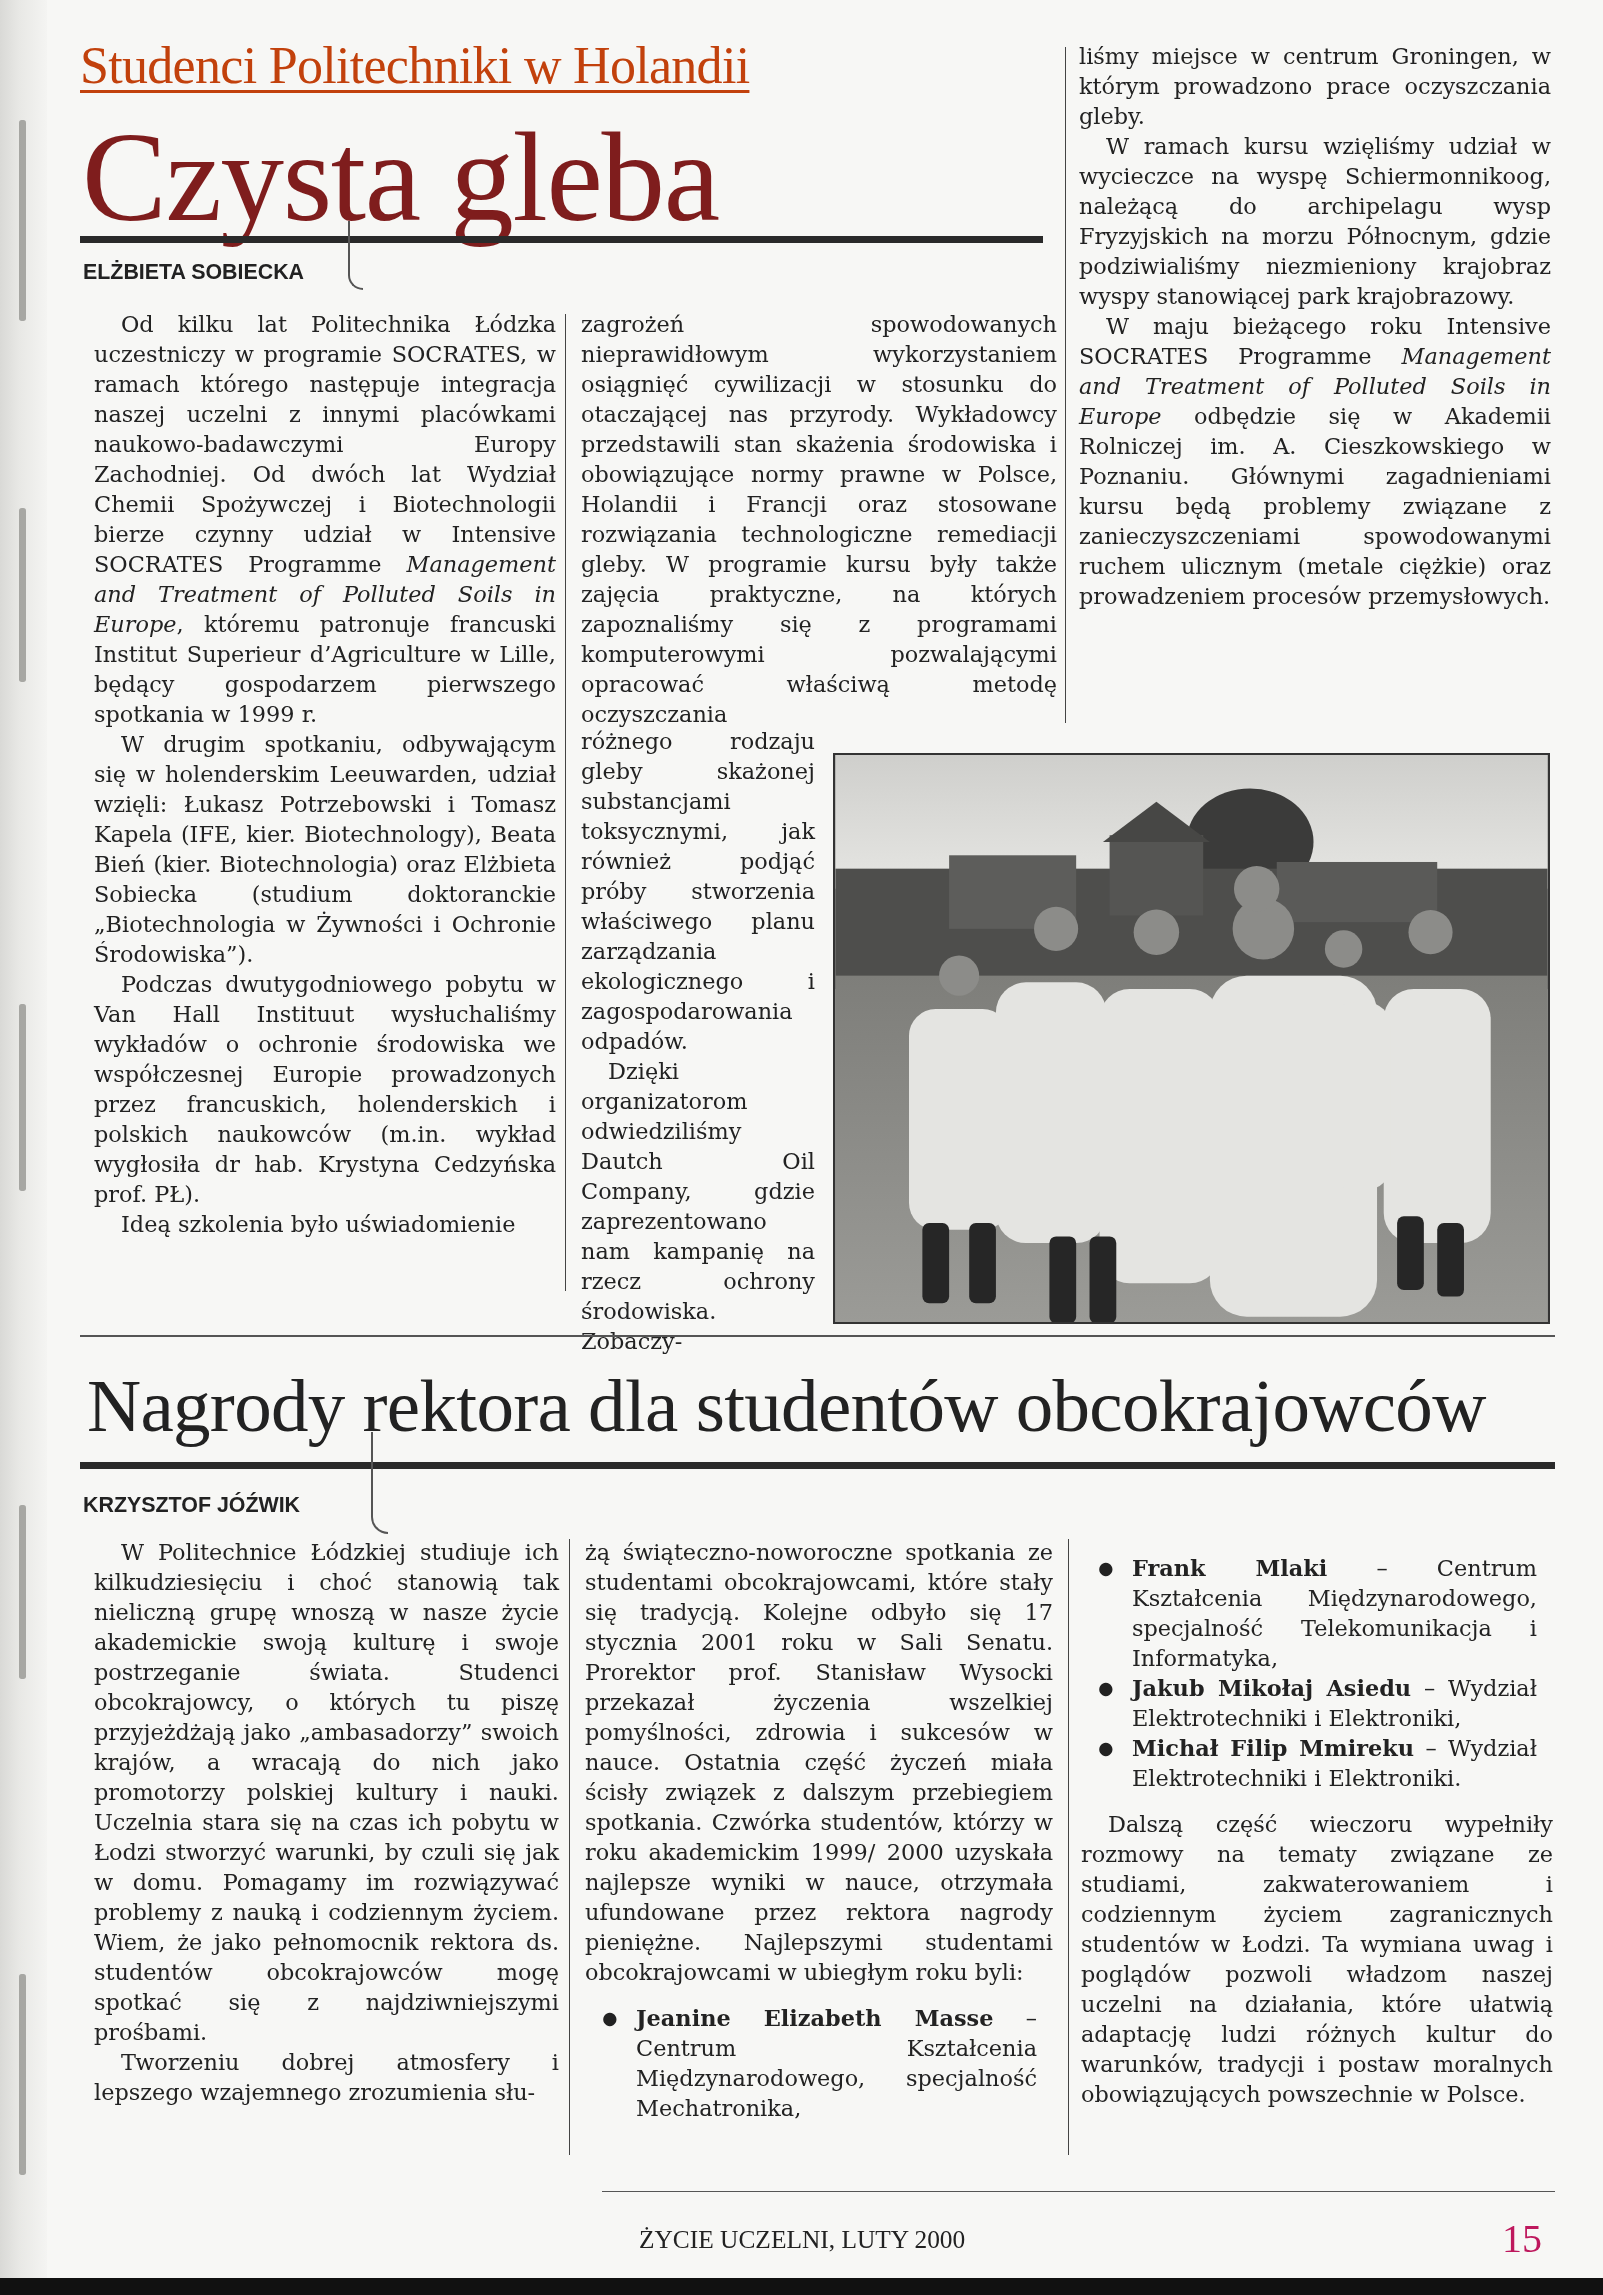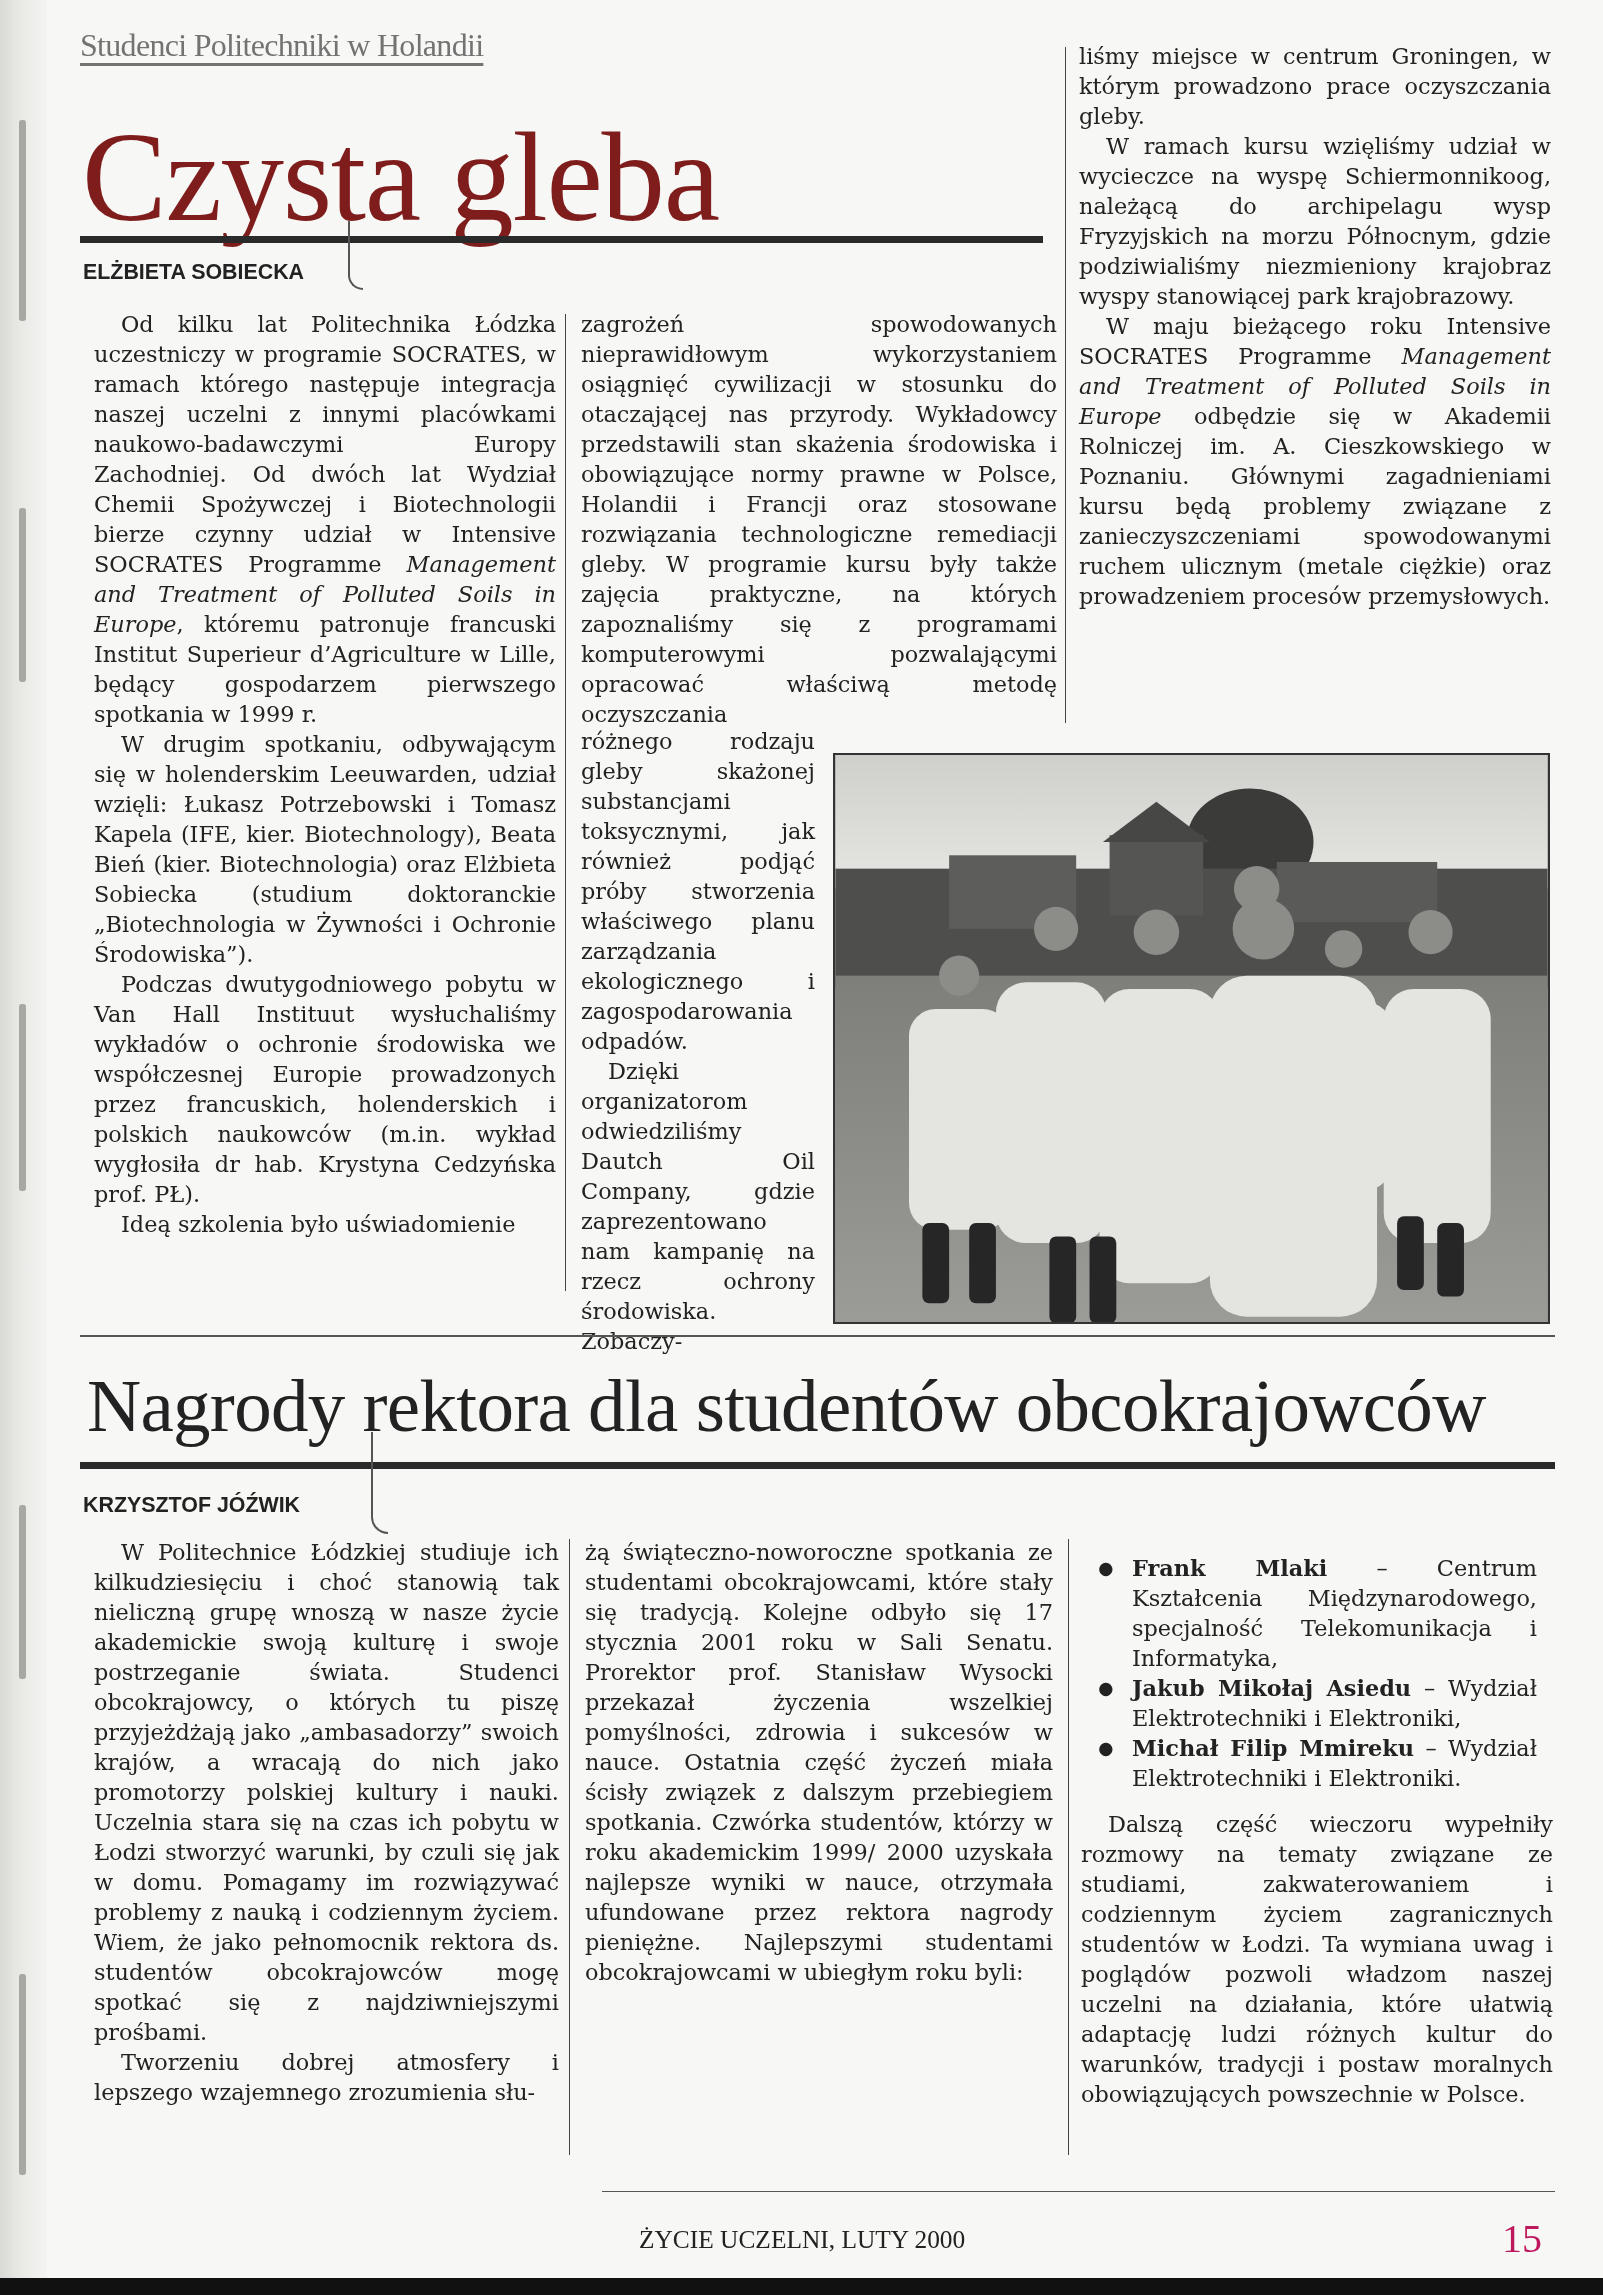--- a/index.html
+++ b/index.html
@@ -1,20 +1,20 @@
 <!DOCTYPE html>
 <html style="font-size:10.7px"><head>
 <meta charset="utf-8">
 <style>
   html, body { margin:0; padding:0; }
   body { width:1603px; height:2295px; background:#f7f7f5; position:relative; overflow:hidden; font-family:"DejaVu Serif", "Liberation Serif", serif; color:#1e1e1e; }
   .abs { position:absolute; }
   .binding { position:absolute; left:0; top:0; width:47px; height:2295px; background:linear-gradient(90deg,#d9d9d6 0%,#e8e8e5 40%,#f4f4f2 100%); }
   .stitch { position:absolute; left:19px; width:6.7px; background:#8a8a86; border-radius:2.7px; opacity:.7; }
-  .kicker { left:80px; top:27px; font-family:"Liberation Serif", serif; font-size:32px; text-decoration:underline; text-decoration-thickness:3.3px; text-underline-offset:6.7px; color:#737373; letter-spacing:-0.7px; }
+  .kicker { left:80px; top:36px; font-family:"Liberation Serif", serif; font-size:52px; text-decoration:underline; text-decoration-thickness:3.3px; text-underline-offset:6.7px; color:#c2410c; letter-spacing:-0.7px; }
   .title1 { left:82px; top:114px; font-family:"Liberation Serif", serif; font-size:127px; line-height:1; letter-spacing:-1.3px; color:#7f1d1d; }
   .rule-thick { position:absolute; height:6.7px; background:#2a2a2a; }
   .rule-thin { position:absolute; height:2px; background:#555; }
   .byline { font-family:"Liberation Sans", sans-serif; font-weight:bold; font-size:21.4px; letter-spacing:0px; color:#222; }
   .col { position:absolute; font-size:22.4px; line-height:30px; text-align:justify; hyphens:manual; color:#222; }
   .col p { margin:0; text-indent:27px; }
   .col p.noindent { text-indent:0; }
   .vline { position:absolute; width:1.3px; background:#444; }
   .photo { position:absolute; left:833px; top:753px; width:713px; height:567px; border:2px solid #333; overflow:hidden; background:#8d8d8a; }
   .title2 { left:87px; top:1368px; font-family:"Liberation Serif", serif; font-size:75px; line-height:1; letter-spacing:-0.7px; color:#222; }
@@ -124,20 +124,23 @@
   <div class="sig" style="left:371px; top:1432px; width:14.7px; height:100px;"></div>
 
   <div class="col" style="left:94px; top:1537px; width:465px;">
     <p>W Politechnice Łódzkiej studiuje ich kilkudziesięciu i choć stanowią tak nieliczną grupę wnoszą w nasze życie akademickie swoją kulturę i swoje postrzeganie świata. Studenci obcokrajowcy, o których tu piszę przyjeżdżają jako „ambasadorzy” swoich krajów, a wracają do nich jako promotorzy polskiej kultury i nauki. Uczelnia stara się na czas ich pobytu w Łodzi stworzyć warunki, by czuli się jak w domu. Pomagamy im rozwiązywać problemy z nauką i codziennym życiem. Wiem, że jako pełnomocnik rektora ds. studentów obcokrajowców mogę spotkać się z najdziwniejszymi prośbami.</p>
     <p>Tworzeniu dobrej atmosfery i lepszego wzajemnego zrozumienia słu-</p>
   </div>
   <div class="vline" style="left:569px; top:1539px; height:616px;"></div>
 
   <div class="col" style="left:585px; top:1537px; width:468px;">
     <p class="noindent">żą świąteczno-noworoczne spotkania ze studentami obcokrajowcami, które stały się tradycją. Kolejne odbyło się 17 stycznia 2001 roku w Sali Senatu. Prorektor prof. Stanisław Wysocki przekazał życzenia wszelkiej pomyślności, zdrowia i sukcesów w nauce. Ostatnia część życzeń miała ścisły związek z dalszym przebiegiem spotkania. Czwórka studentów, którzy w roku akademickim 1999/ 2000 uzyskała najlepsze wyniki w nauce, otrzymała ufundowane przez rektora nagrody pieniężne. Najlepszymi studentami obcokrajowcami w ubiegłym roku byli:</p>
+    <ul class="bul">
+      <li><b>Jeanine Elizabeth Masse</b><span> – Centrum Kształcenia Międzynarodowego, specjalność Mechatronika,</span></li>
+    </ul>
   </div>
   <div class="vline" style="left:1068px; top:1539px; height:616px;"></div>
 
   <div class="col" style="left:1081px; top:1537px; width:472px;">
     <ul class="bul">
       <li><b>Frank Mlaki</b><span> – Centrum Kształcenia Międzynarodowego, specjalność Telekomunikacja i Informatyka,</span></li>
       <li><b>Jakub Mikołaj Asiedu</b><span> – Wydział Elektrotechniki i Elektroniki,</span></li>
       <li><b>Michał Filip Mmireku</b><span> – Wydział Elektrotechniki i Elektroniki.</span></li>
     </ul>
     <p>Dalszą część wieczoru wypełniły rozmowy na tematy związane ze studiami, zakwaterowaniem i codziennym życiem zagranicznych studentów w Łodzi. Ta wymiana uwag i poglądów pozwoli władzom naszej uczelni na działania, które ułatwią adaptację ludzi różnych kultur do warunków, tradycji i postaw moralnych obowiązujących powszechnie w Polsce.</p>

